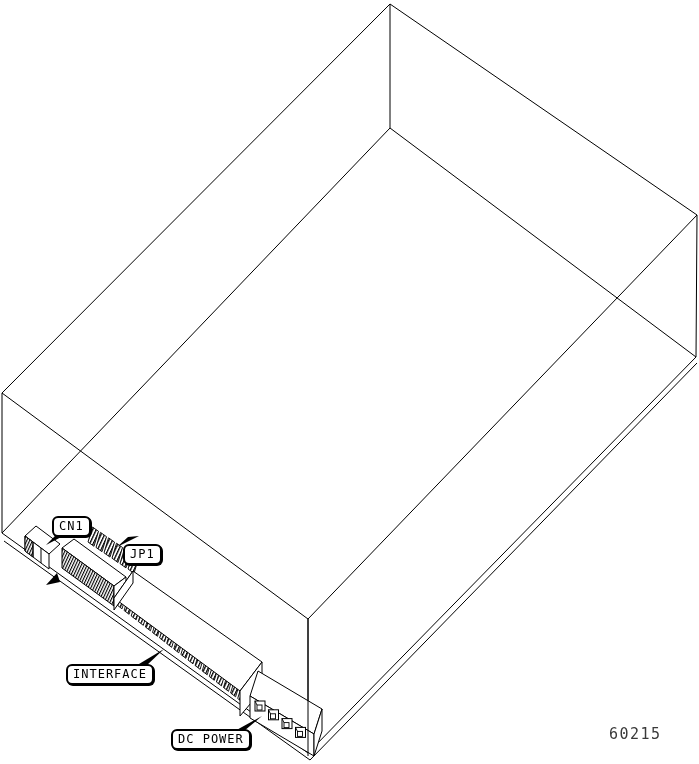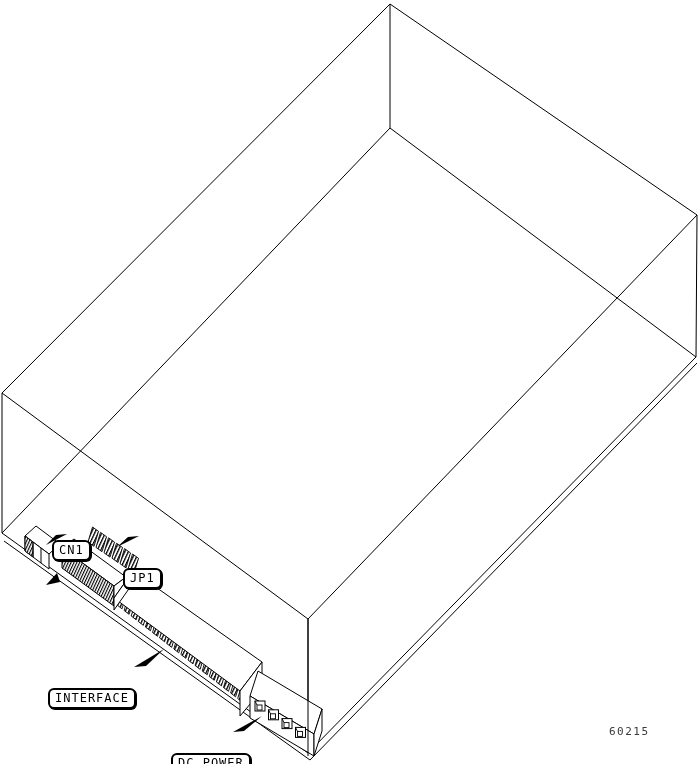--- a/index.html
+++ b/index.html
@@ -18,25 +18,24 @@
     border:2px solid #000000;
     border-radius:6px;
     box-shadow:1px 1px 0 #000000;
     padding:1px 5px 2px 5px;
     font-size:12px;
     line-height:14px;
     letter-spacing:1px;
     color:#000000;
     white-space:nowrap;
     z-index:3;
-    margin-top:24px;
   }
   .fignum{
     position:absolute;
-    font-size:11px;
+    font-size:15px;
     letter-spacing:1.5px;
     color:#3a3a3a;
     z-index:2;
   }
 </style>
 </head>
 <body>
 
 <div class="stage">
 
@@ -132,18 +131,18 @@
         <polygon points="134,667 146,666 164,649" fill="#000000" stroke="none"></polygon>
         <polygon points="233,732 244,731 262,716" fill="#000000" stroke="none"></polygon>
         <polygon points="46,585 57,573 60,582" fill="#000000" stroke="none"></polygon>
       </g>
     </svg>
 
   <div class="callout" style="left:52px;top:516px">CN1</div>
 
   <div class="callout" style="left:123px;top:544px">JP1</div>
 
-  <div class="callout" style="left:48px;top:664px">INTERFACE</div>
+  <div class="callout" style="left:66px;top:664px">INTERFACE</div>
 
   <div class="callout" style="left:171px;top:729px">DC POWER</div>
 
   <div class="fignum" style="left:609px;top:725px">60215</div>
 </div>
 
 </body></html>

